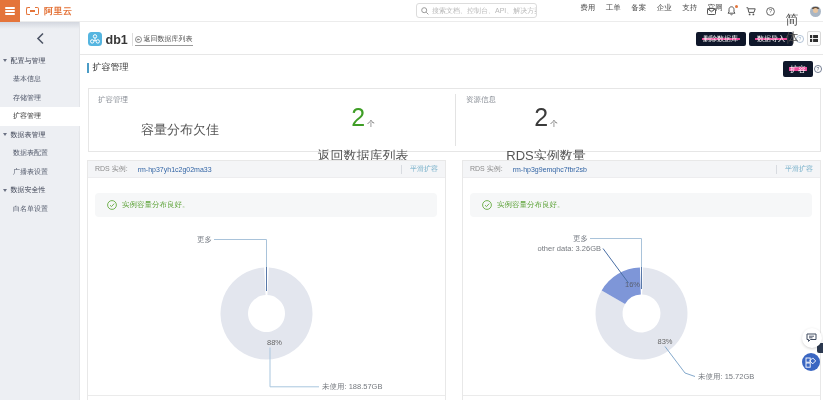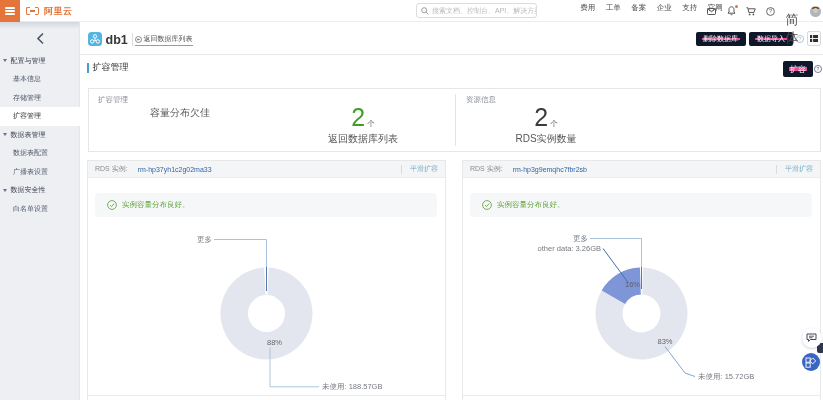--- a/index.html
+++ b/index.html
@@ -66,21 +66,21 @@
   .title-help { position:absolute; right:1px; top:10px; width:8px; height:8px; cursor:pointer; }
 
   
   .status-card { position:absolute; left:8px; top:66px; width:733px; height:64px; background:#fff; border:1px solid #e6e6e6; }
   .sc-label { position:absolute; top:6px; font-size:7.5px; color:#878c94; }
   .sc-label.l { left:9px; } .sc-label.r { left:377px; }
   .sc-divider { position:absolute; left:366px; top:5px; width:1px; height:52px; background:#e3e3e3; }
   .stat { position:absolute; top:15px; width:120px; text-align:center; }
   .stat .num { font-size:25px; line-height:26px; font-weight:400; }
   .stat .unit { font-size:7.5px; color:#555; margin-left:2px; }
-  .stat .cap { margin-top:2px; font-size:10px; color:#555; }
+  .stat .cap { margin-top:17px; font-size:13px; color:#555; }
   .stat0 { left:31px; } .stat1 { left:214px; } .stat2 { left:397px; } .stat3 { left:580px; }
 
   
   .rds-card { position:absolute; top:138px; height:240px; background:#fff; border:1px solid #e8e8e8; border-bottom:none; }
   .card-l { left:7px;  width:359px; }
   .card-r { left:382px; width:359px; }
   .card-head { position:absolute; left:0; top:0; right:0; height:17px; background:#f4f5f7; border-bottom:1px solid #ededef; display:flex; align-items:center; padding:0 7px; }
   .card-head .klabel { font-size:7px; color:#8c8c8c; }
   .card-head .kid { font-size:7px; color:#3365a5; margin-left:10px; cursor:pointer; }
   .card-head .spacer { flex:1; }

